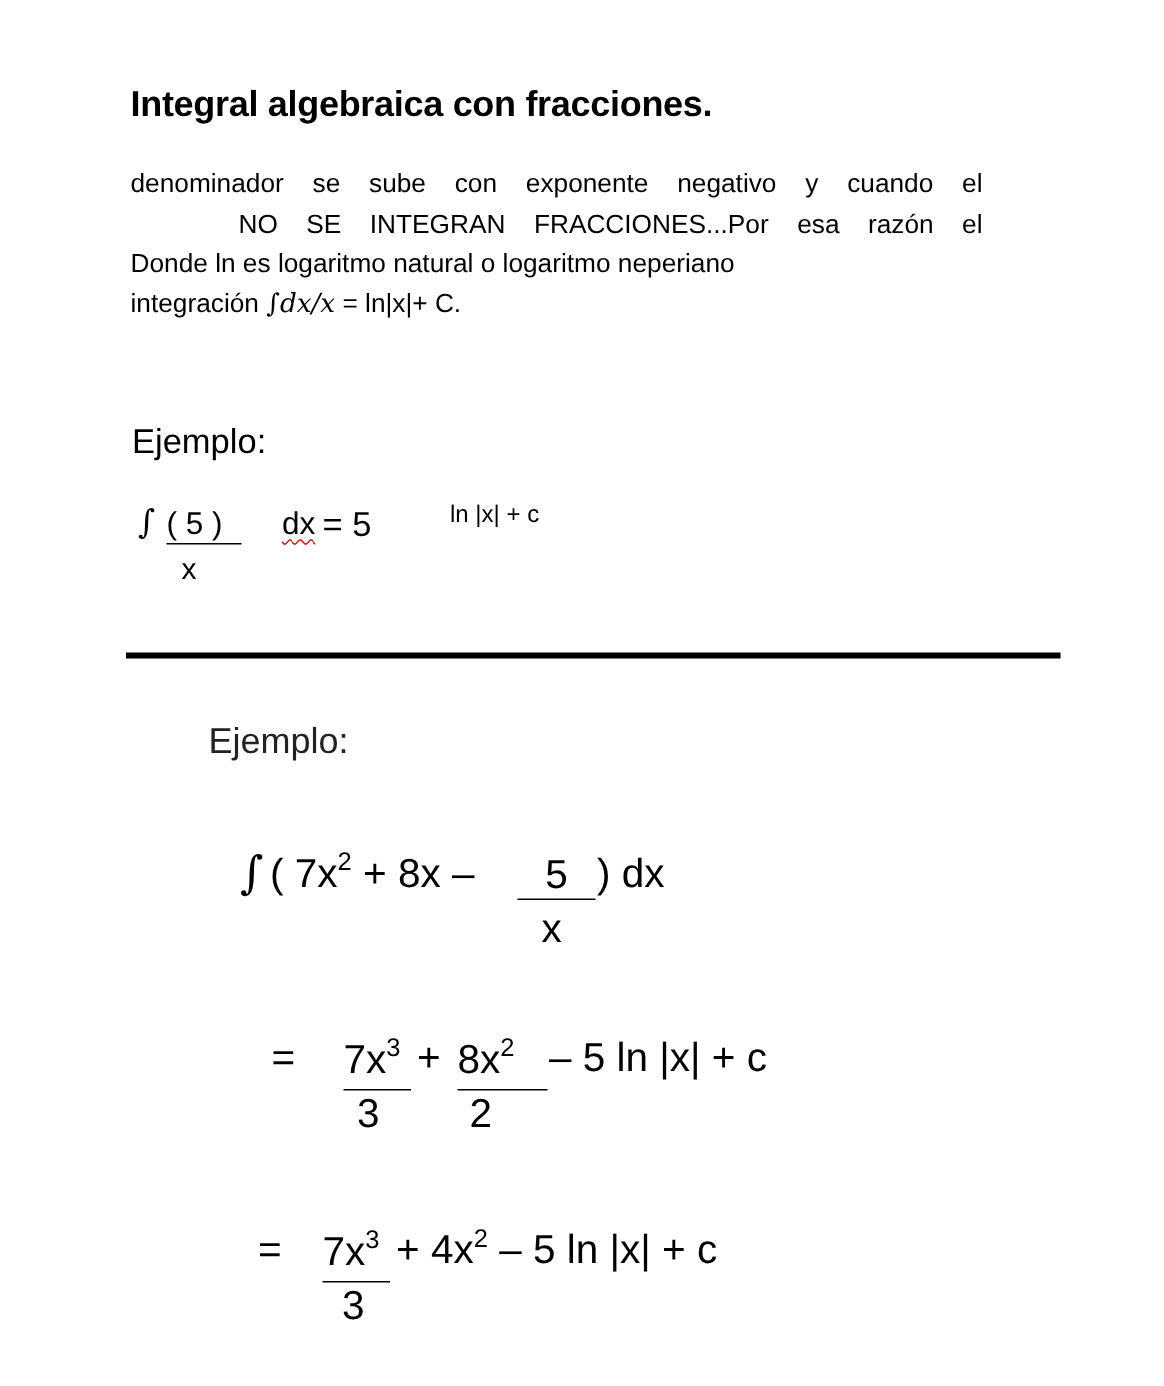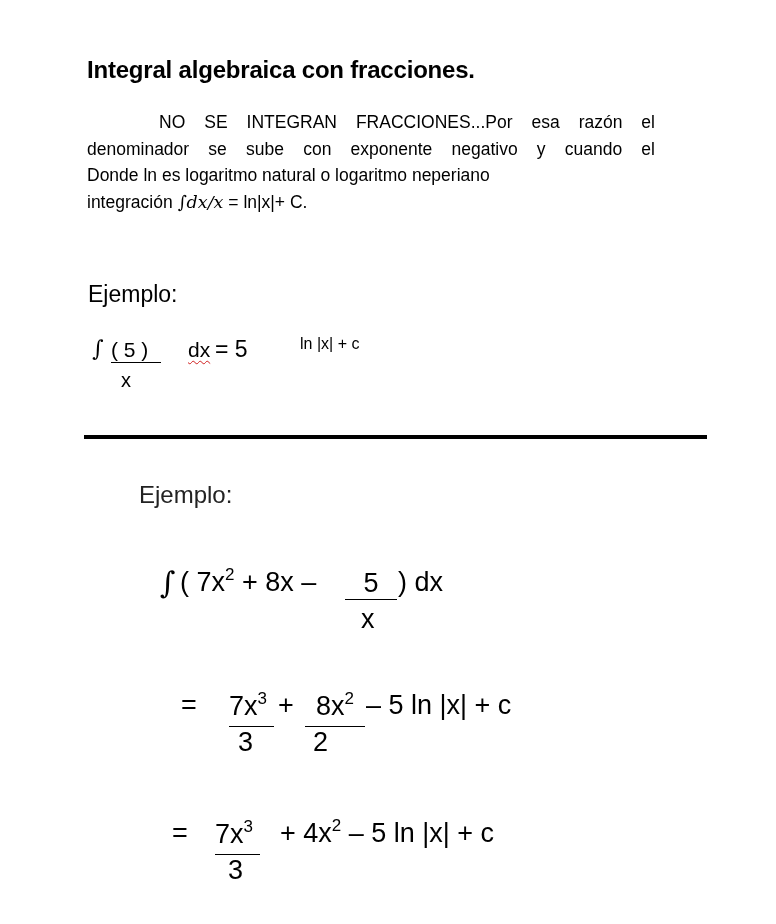--- a/index.html
+++ b/index.html
@@ -31,38 +31,38 @@
 
     .f1-int { left: 160px; top: 565px; font-size: 30px; font-family: "DejaVu Serif", serif; }
     .f1-main { left: 180px; top: 567px; }
     .f1-num { left: 345px; top: 567px; width: 52px; text-align: center; border-bottom: 1.5px solid #000; line-height: 32px; }
     .f1-tail { left: 398px; top: 567px; }
     .f1-den { left: 361px; top: 604px; }
 
     .f2-eq { left: 181px; top: 690px; }
     .f2-n1 { left: 229px; top: 690px; width: 45px; border-bottom: 1.5px solid #000; line-height: 32px; }
     .f2-plus { left: 278px; top: 690px; }
-    .f2-n2 { left: 305px; top: 690px; width: 60px; border-bottom: 1.5px solid #000; line-height: 32px; text-align: center; }
+    .f2-n2 { left: 305px; top: 690px; width: 60px; border-bottom: 1.5px solid #000; line-height: 32px; }
     .f2-rest { left: 366px; top: 690px; }
     .f2-d1 { left: 238px; top: 727px; }
     .f2-d2 { left: 313px; top: 727px; }
 
     .f3-eq { left: 172px; top: 818px; }
     .f3-n1 { left: 215px; top: 818px; width: 45px; border-bottom: 1.5px solid #000; line-height: 32px; }
-    .f3-rest { left: 280px; top: 818px; }
+    .f3-rest { left: 264px; top: 818px; }
     .f3-d1 { left: 228px; top: 855px; }
   </style>
 </head>
 <body>
 
 <div class="abs title">Integral algebraica con fracciones.</div>
 
 <div class="abs para">
+  <span class="line">denominador se sube con exponente negativo y cuando el</span>
   <span class="line"><span class="indent"></span><span>NO SE INTEGRAN FRACCIONES...Por esa razón el</span></span>
-  <span class="line">denominador se sube con exponente negativo y cuando el</span>
   <span class="line last">Donde ln es logaritmo natural o logaritmo neperiano</span>
   <span class="line last"><span>integración </span><span class="formula-inline">∫dx/x</span><span> = ln|x|+ C.</span></span>
 </div>
 
 <div class="abs ex1-label">Ejemplo:</div>
 <div class="abs ex1-int">∫</div>
 <div class="abs ex1-num">( 5 )</div>
 <div class="abs ex1-dx">dx</div>
 <div class="abs ex1-den">x</div>
 <div class="abs ex1-eq">= 5</div>

